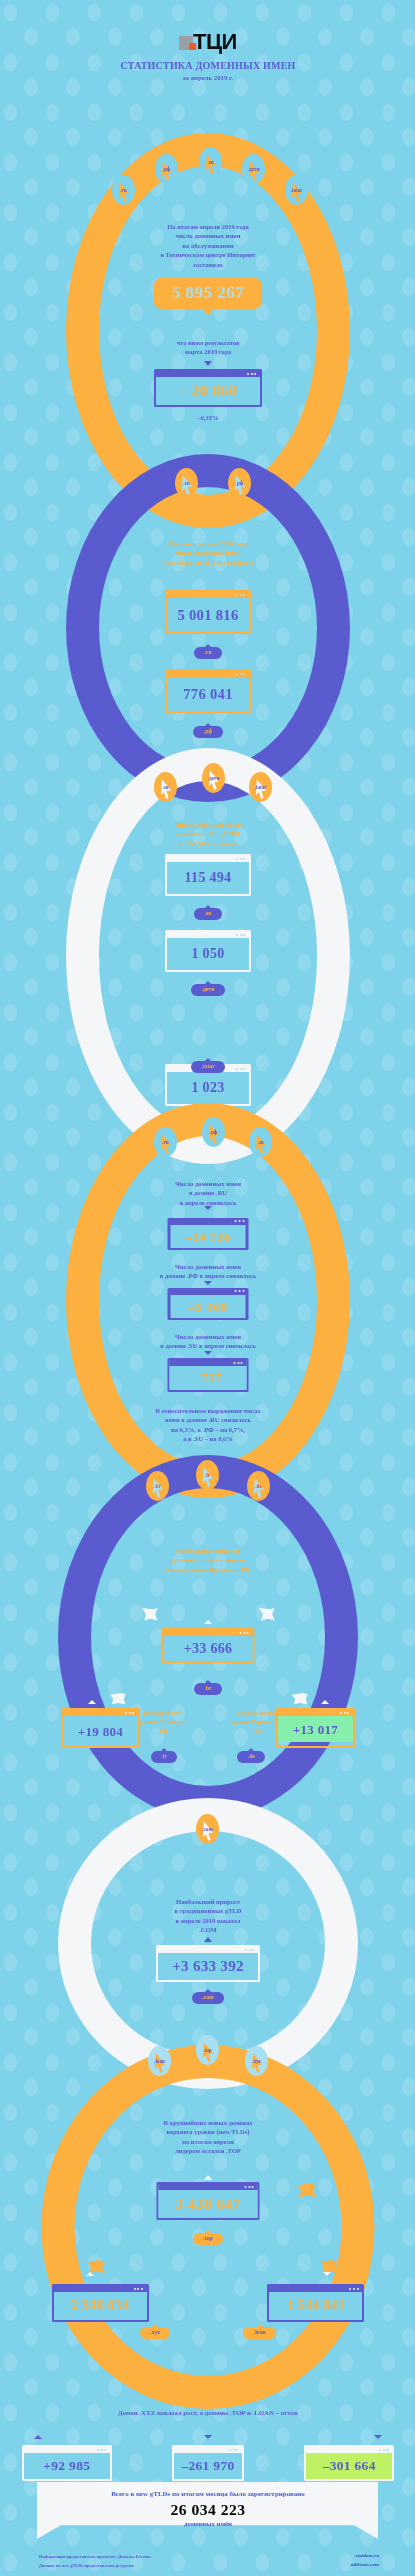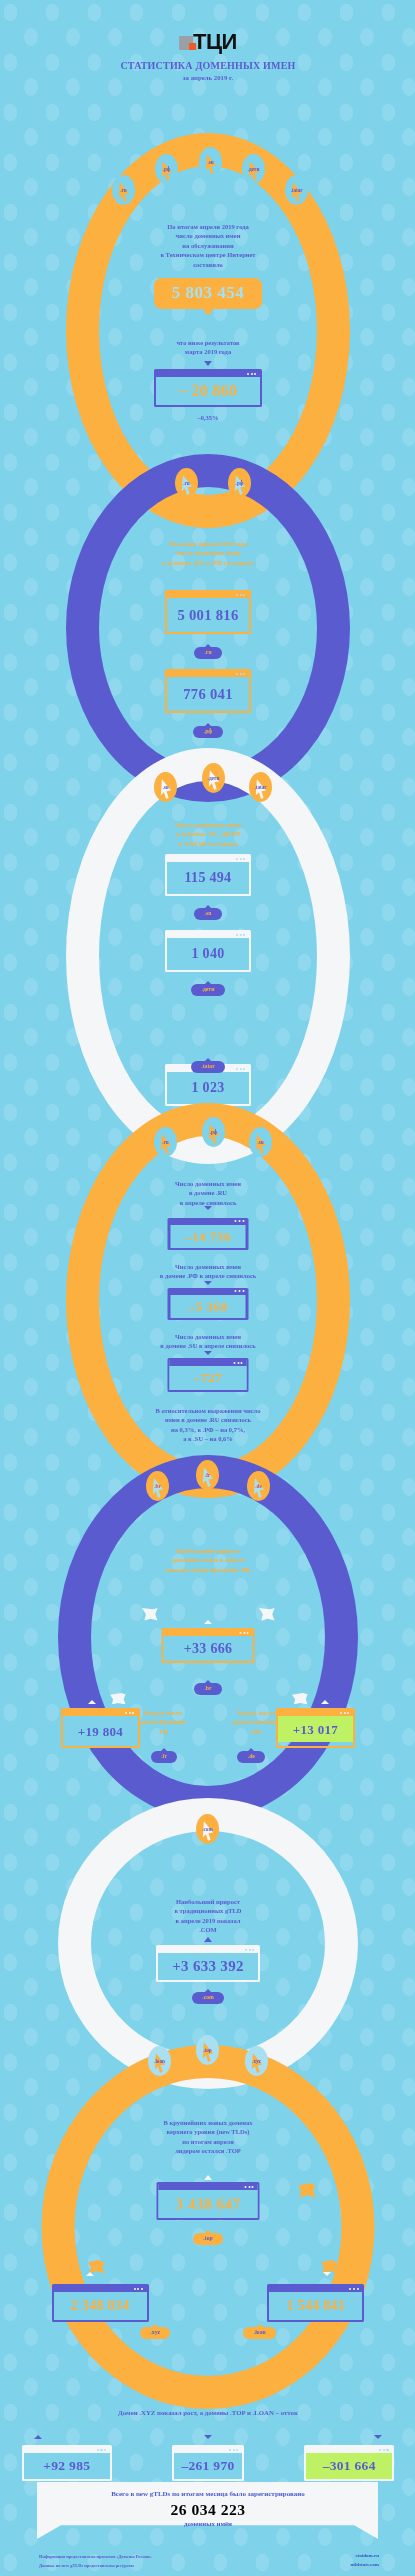--- a/index.html
+++ b/index.html
@@ -174,21 +174,21 @@
   <div class="ctr txt c-purple" style="top:222px;">
     <div>По итогам апреля 2019 года</div>
     <div>число доменных имен</div>
     <div>на обслуживании</div>
     <div>в Техническом центре Интернет</div>
     <div>составило</div>
   </div>
 
   <div style="position:absolute;left:50%;transform:translateX(-50%);top:278px;">
     <div style="background:#fbb040;border-radius:7.3px;padding:5.2px 17.7px 6.2px;position:relative;">
-      <span class="c-light" style="font-size:17px;font-weight:700;letter-spacing:0.5px;">5 803 454</span>
+      <span class="c-light" style="font-size:17px;font-weight:700;letter-spacing:0.5px;">5 895 267</span>
       <span style="position:absolute;bottom:-6.8px;left:50%;transform:translateX(-50%);width:0;height:0;
                    border-left:5.7px solid transparent;border-right:5.7px solid transparent;border-top:7.3px solid #fbb040;"></span>
     </div>
   </div>
 
   <div class="ctr txt c-purple" style="top:338px;">
     <div>что ниже результатов</div>
     <div>марта 2019 года</div>
   </div>
   <div class="ctr" style="top:361px;">
@@ -318,21 +318,21 @@
   <div style="position:absolute;left:50%;transform:translateX(-50%);top:930px;">
     <div class="win outline" style="border-color:#f4f6f7;width:86px;">
       <div class="titlebar" style="background:#f4f6f7;">
         <div class="dots" style="top:2.1px;">
           <i style="background:#a8e0f2;"></i>
             <i style="background:#a8e0f2;"></i>
             <i style="background:#a8e0f2;"></i>
         </div>
       </div>
       <div class="screen" style="height:32px;background:#7ed2ea;">
-        <span class="c-purple" style="font-size:14px;">1 040</span>
+        <span class="c-purple" style="font-size:14px;">1 050</span>
       </div>
     </div>
   </div>
   <div class="ctr" style="top:984px;">
     <span class="pill bg-purple c-orange">.дети<span style="position: absolute; top: -2.6px; left: 50%; transform: translateX(-50%); width: 0px; height: 0px; border-left: 3.1px solid transparent; border-right: 3.1px solid transparent; border-bottom: 3.1px solid rgb(91, 91, 208);"></span></span>
   </div>
 
   <div style="position:absolute;left:50%;transform:translateX(-50%);top:1064px;">
     <div class="win outline" style="border-color:#f4f6f7;width:86px;">
       <div class="titlebar" style="background:#f4f6f7;">
@@ -540,21 +540,21 @@
       </div>
     </div>
     <div class="win outline" style="border-color:#fbb040;width:79px;">
       <div class="titlebar" style="background:#fbb040;">
         <div class="dots" style="top:2.1px;">
           <i style="background:#f4f6f7;"></i>
             <i style="background:#f4f6f7;"></i>
             <i style="background:#f4f6f7;"></i>
         </div>
       </div>
-      <div class="screen" style="height:26px;background:#bef264;">
+      <div class="screen" style="height:26px;background:#86efac;">
         <span class="c-purple" style="font-size:13px;">+13 017</span>
       </div>
     </div>
   </div>
   <div style="position:absolute;left:0;width:416px;top:1751px;display:flex;justify-content:center;gap:60px;">
     <span class="pill bg-purple c-orange">.fr<span style="position: absolute; top: -2.6px; left: 50%; transform: translateX(-50%); width: 0px; height: 0px; border-left: 3.1px solid transparent; border-right: 3.1px solid transparent; border-bottom: 3.1px solid rgb(91, 91, 208);"></span></span>
     <span class="pill bg-purple c-orange">.de<span style="position: absolute; top: -2.6px; left: 50%; transform: translateX(-50%); width: 0px; height: 0px; border-left: 3.1px solid transparent; border-right: 3.1px solid transparent; border-bottom: 3.1px solid rgb(91, 91, 208);"></span></span>
   </div>
 
   <div class="arch" style="top:1798px;width:300px;height:291px;border-width:33px;border-color:#f4f6f7;"></div>

